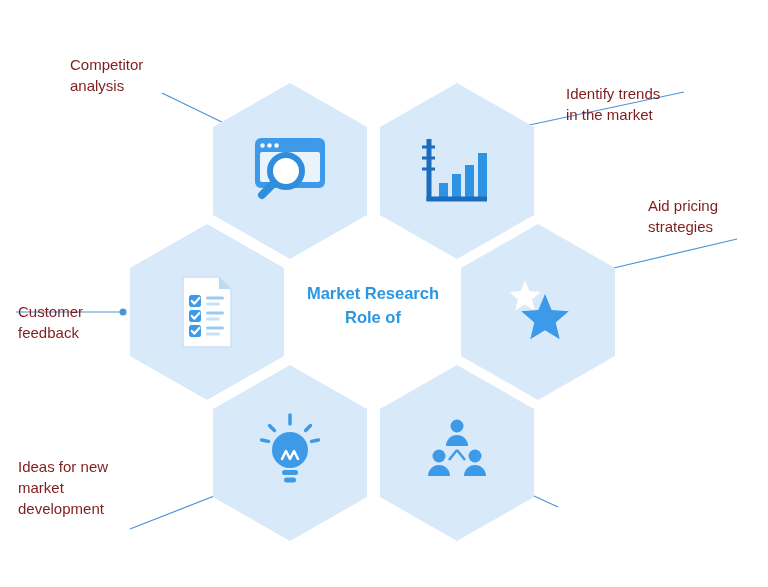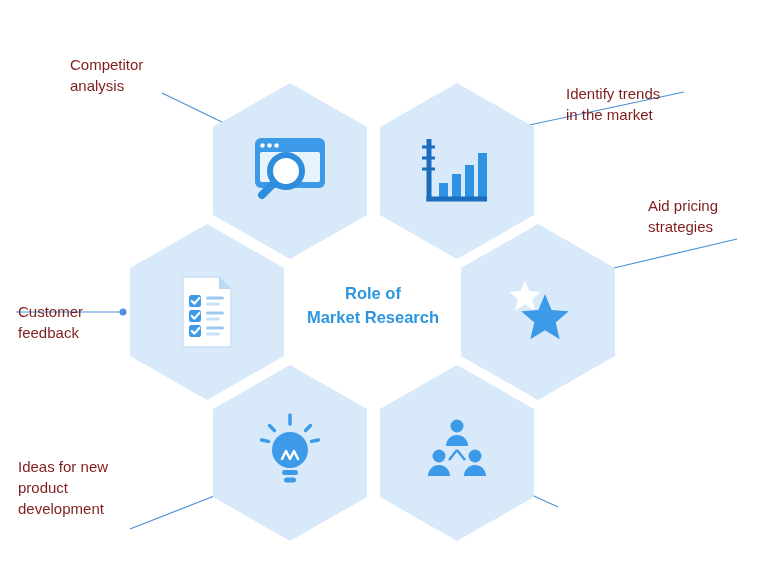--- a/index.html
+++ b/index.html
@@ -136,23 +136,23 @@
       <circle cx="44" cy="17" r="6.5" fill="#3D9AE8"></circle>
       <path d="M33 37 a11 11 0 0 1 22 0 z" fill="#3D9AE8"></path>
       <circle cx="26" cy="47" r="6.5" fill="#3D9AE8"></circle>
       <path d="M15 67 a11 11 0 0 1 22 0 z" fill="#3D9AE8"></path>
       <circle cx="62" cy="47" r="6.5" fill="#3D9AE8"></circle>
       <path d="M51 67 a11 11 0 0 1 22 0 z" fill="#3D9AE8"></path>
     </svg>
   </div>
 
   <div class="title">
+    <div>Market Research</div>
     <div>Role of</div>
-    <div>Market Research</div>
   </div>
 
   <div class="label lb-competitor">Competitor analysis</div>
   <div class="label lb-trends">Identify trends in the market</div>
   <div class="label lb-pricing">Aid pricing strategies</div>
   <div class="label lb-feedback">Customer feedback</div>
-  <div class="label lb-ideas">Ideas for new product development</div>
+  <div class="label lb-ideas">Ideas for new market development</div>
 
 </div>
 
 </body></html>

